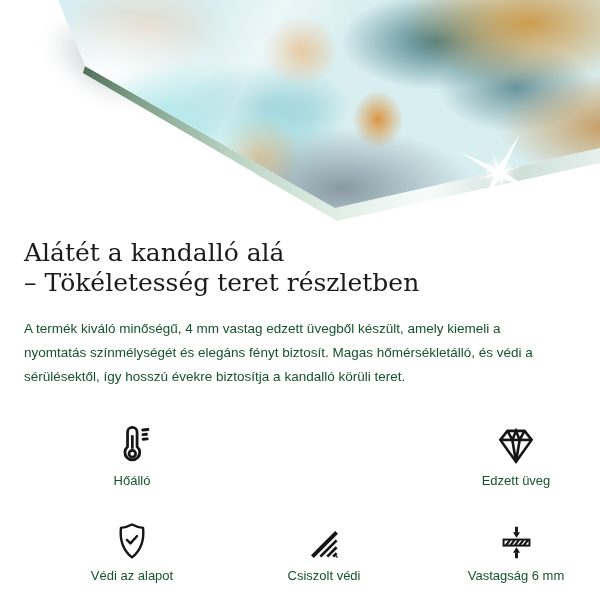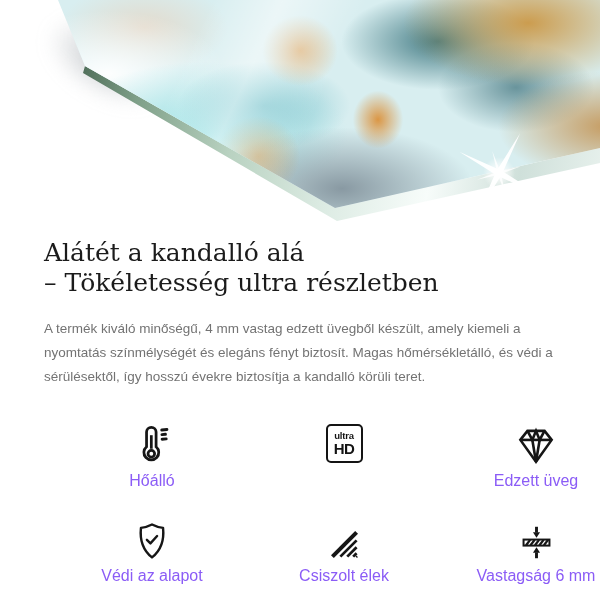--- a/index.html
+++ b/index.html
@@ -26,32 +26,32 @@
       radial-gradient(ellipse 20% 30% at 86% 38%, rgba(58,110,120,.7), rgba(58,110,120,0) 65%),
       radial-gradient(ellipse 38% 46% at 57% 82%, rgba(128,144,154,.9), rgba(128,144,154,0) 58%),
       radial-gradient(ellipse 24% 32% at 44% 46%, rgba(112,190,200,.8), rgba(112,190,200,0) 60%),
       radial-gradient(ellipse 40% 52% at 34% 58%, rgba(150,225,228,.95), rgba(150,225,228,0) 60%),
       radial-gradient(ellipse 30% 42% at 18% 32%, rgba(255,255,255,.95), rgba(255,255,255,0) 65%),
       radial-gradient(ellipse 20% 28% at 24% 12%, rgba(235,205,180,.6), rgba(235,205,180,0) 70%),
       #d8eef0;}
   .sparkle{position:absolute;left:452px;top:126px;width:94px;height:94px;pointer-events:none;}
 
   
-  .content{padding:0 44px;}
+  .content{padding:0 24px;}
   .page-title{font-family:"DejaVu Serif","Liberation Serif",serif;font-weight:400;
     font-size:25px;line-height:30px;color:#1b1b1b;margin:8px 0 0;}
   .page-title span{display:block;}
-  .description{font-size:13.5px;line-height:24px;color:#737373;margin:19px 0 0;width:537px;}
+  .description{font-size:13.5px;line-height:24px;color:#14532d;margin:19px 0 0;width:537px;}
 
   
   .features{display:grid;grid-template-columns:repeat(3,192px);row-gap:26px;
     margin:30px 0 0 12px;justify-items:center;}
   .tile{display:flex;flex-direction:column;align-items:center;}
   .icon-slot{height:47px;display:flex;align-items:flex-end;justify-content:center;}
-  .feat-label{margin-top:8px;font-size:16px;line-height:14px;color:#8b5cf6;white-space:nowrap;}
+  .feat-label{margin-top:8px;font-size:13px;line-height:14px;color:#14532d;white-space:nowrap;}
   .uhd-box{width:33px;height:35px;border:2.6px solid #141414;border-radius:5px;
     display:flex;flex-direction:column;align-items:center;justify-content:center;margin-bottom:3px;}
   .uhd-top{font-size:9.5px;line-height:10px;font-weight:700;color:#141414;letter-spacing:-.2px;}
   .uhd-bottom{font-size:15px;line-height:15px;font-weight:800;color:#141414;letter-spacing:-.5px;}
   svg.feat{display:block;}
 </style>
 </head>
 <body>
 
 <div class="hero">
@@ -72,21 +72,21 @@
         <path d="M47 2 L50 44 L92 47 L50 50 L47 92 L44 50 L2 47 L44 44 Z" opacity=".95"></path>
         <path d="M47 24 L48.6 45.4 L70 47 L48.6 48.6 L47 70 L45.4 48.6 L24 47 L45.4 45.4 Z" transform="rotate(45 47 47)" opacity=".8"></path>
       </g>
     </svg>
   </div>
 </div>
 
 <div class="content">
   <h1 class="page-title">
     <span>Alátét a kandalló alá</span>
-    <span>– Tökéletesség ultra részletben</span>
+    <span>– Tökéletesség teret részletben</span>
   </h1>
   <p class="description">A termék kiváló minőségű, 4 mm vastag edzett üvegből készült, amely kiemeli a nyomtatás színmélységét és elegáns fényt biztosít. Magas hőmérsékletálló, és védi a sérülésektől, így hosszú évekre biztosítja a kandalló körüli teret.</p>
 
   <div class="features">
 
     <div class="tile">
       <div class="icon-slot">
         <svg class="feat" width="45" height="44" viewBox="0 0 24 24" fill="none" stroke="#161616" stroke-width="1.5">
           <path d="M9.3 5.5 a2.6 2.6 0 0 1 5.2 0 v8 a4.05 4.05 0 1 1 -5.2 0 Z"></path>
           <line x1="11.9" y1="7.2" x2="11.9" y2="14.6"></line>
@@ -95,26 +95,20 @@
             <line x1="17.6" y1="4.4" x2="20.4" y2="4.1"></line>
             <line x1="17.7" y1="6.9" x2="19.6" y2="6.7"></line>
             <line x1="17.8" y1="9.4" x2="20.0" y2="9.2"></line>
           </g>
         </svg>
       </div>
       <div class="feat-label">Hőálló</div>
     </div>
 
     <div class="tile">
-      <div class="icon-slot">
-        <div class="uhd-box">
-          <span class="uhd-top">ultra</span>
-          <span class="uhd-bottom">HD</span>
-        </div>
-      </div>
     </div>
 
     <div class="tile">
       <div class="icon-slot">
         <svg class="feat" width="42" height="40" viewBox="0 0 24 23" fill="none" stroke="#161616" stroke-width="1.5" stroke-linejoin="miter">
           <path d="M7.1 2.8 h9.8 l4.1 5.2 L12 20.6 L3 8 Z"></path>
           <path d="M3 8 h18"></path>
           <path d="M7.1 2.8 L9.9 8 L12 2.8 l2.1 5.2 2.8-5.2"></path>
           <path d="M9.9 8 L12 20.6 L14.1 8"></path>
         </svg>
@@ -135,21 +129,21 @@
     <div class="tile">
       <div class="icon-slot">
         <svg class="feat" width="33" height="33" viewBox="0 0 24 24" fill="none" stroke="#161616">
           <path d="M3.2 20.8 L20.8 3.2" stroke-width="2.9"></path>
           <path d="M9 20.8 L20.8 9" stroke-width="2"></path>
           <path d="M14 20.8 L20.8 14" stroke-width="2"></path>
           <path d="M18.3 20.8 L20.8 18.3" stroke-width="2"></path>
           <path d="M20.5 21.2 L21.2 20.5" stroke-width="1.6"></path>
         </svg>
       </div>
-      <div class="feat-label">Csiszolt élek</div>
+      <div class="feat-label">Csiszolt védi</div>
     </div>
 
     <div class="tile">
       <div class="icon-slot">
         <svg class="feat" width="37" height="37" viewBox="0 0 24 24">
           <g stroke="#161616" stroke-width="1.9" fill="none">
             <line x1="12" y1="1.8" x2="12" y2="5.6"></line>
             <line x1="12" y1="22.2" x2="12" y2="18.4"></line>
           </g>
           <path d="M9.7 5.3 h4.6 L12 8.9 Z" fill="#161616"></path>

